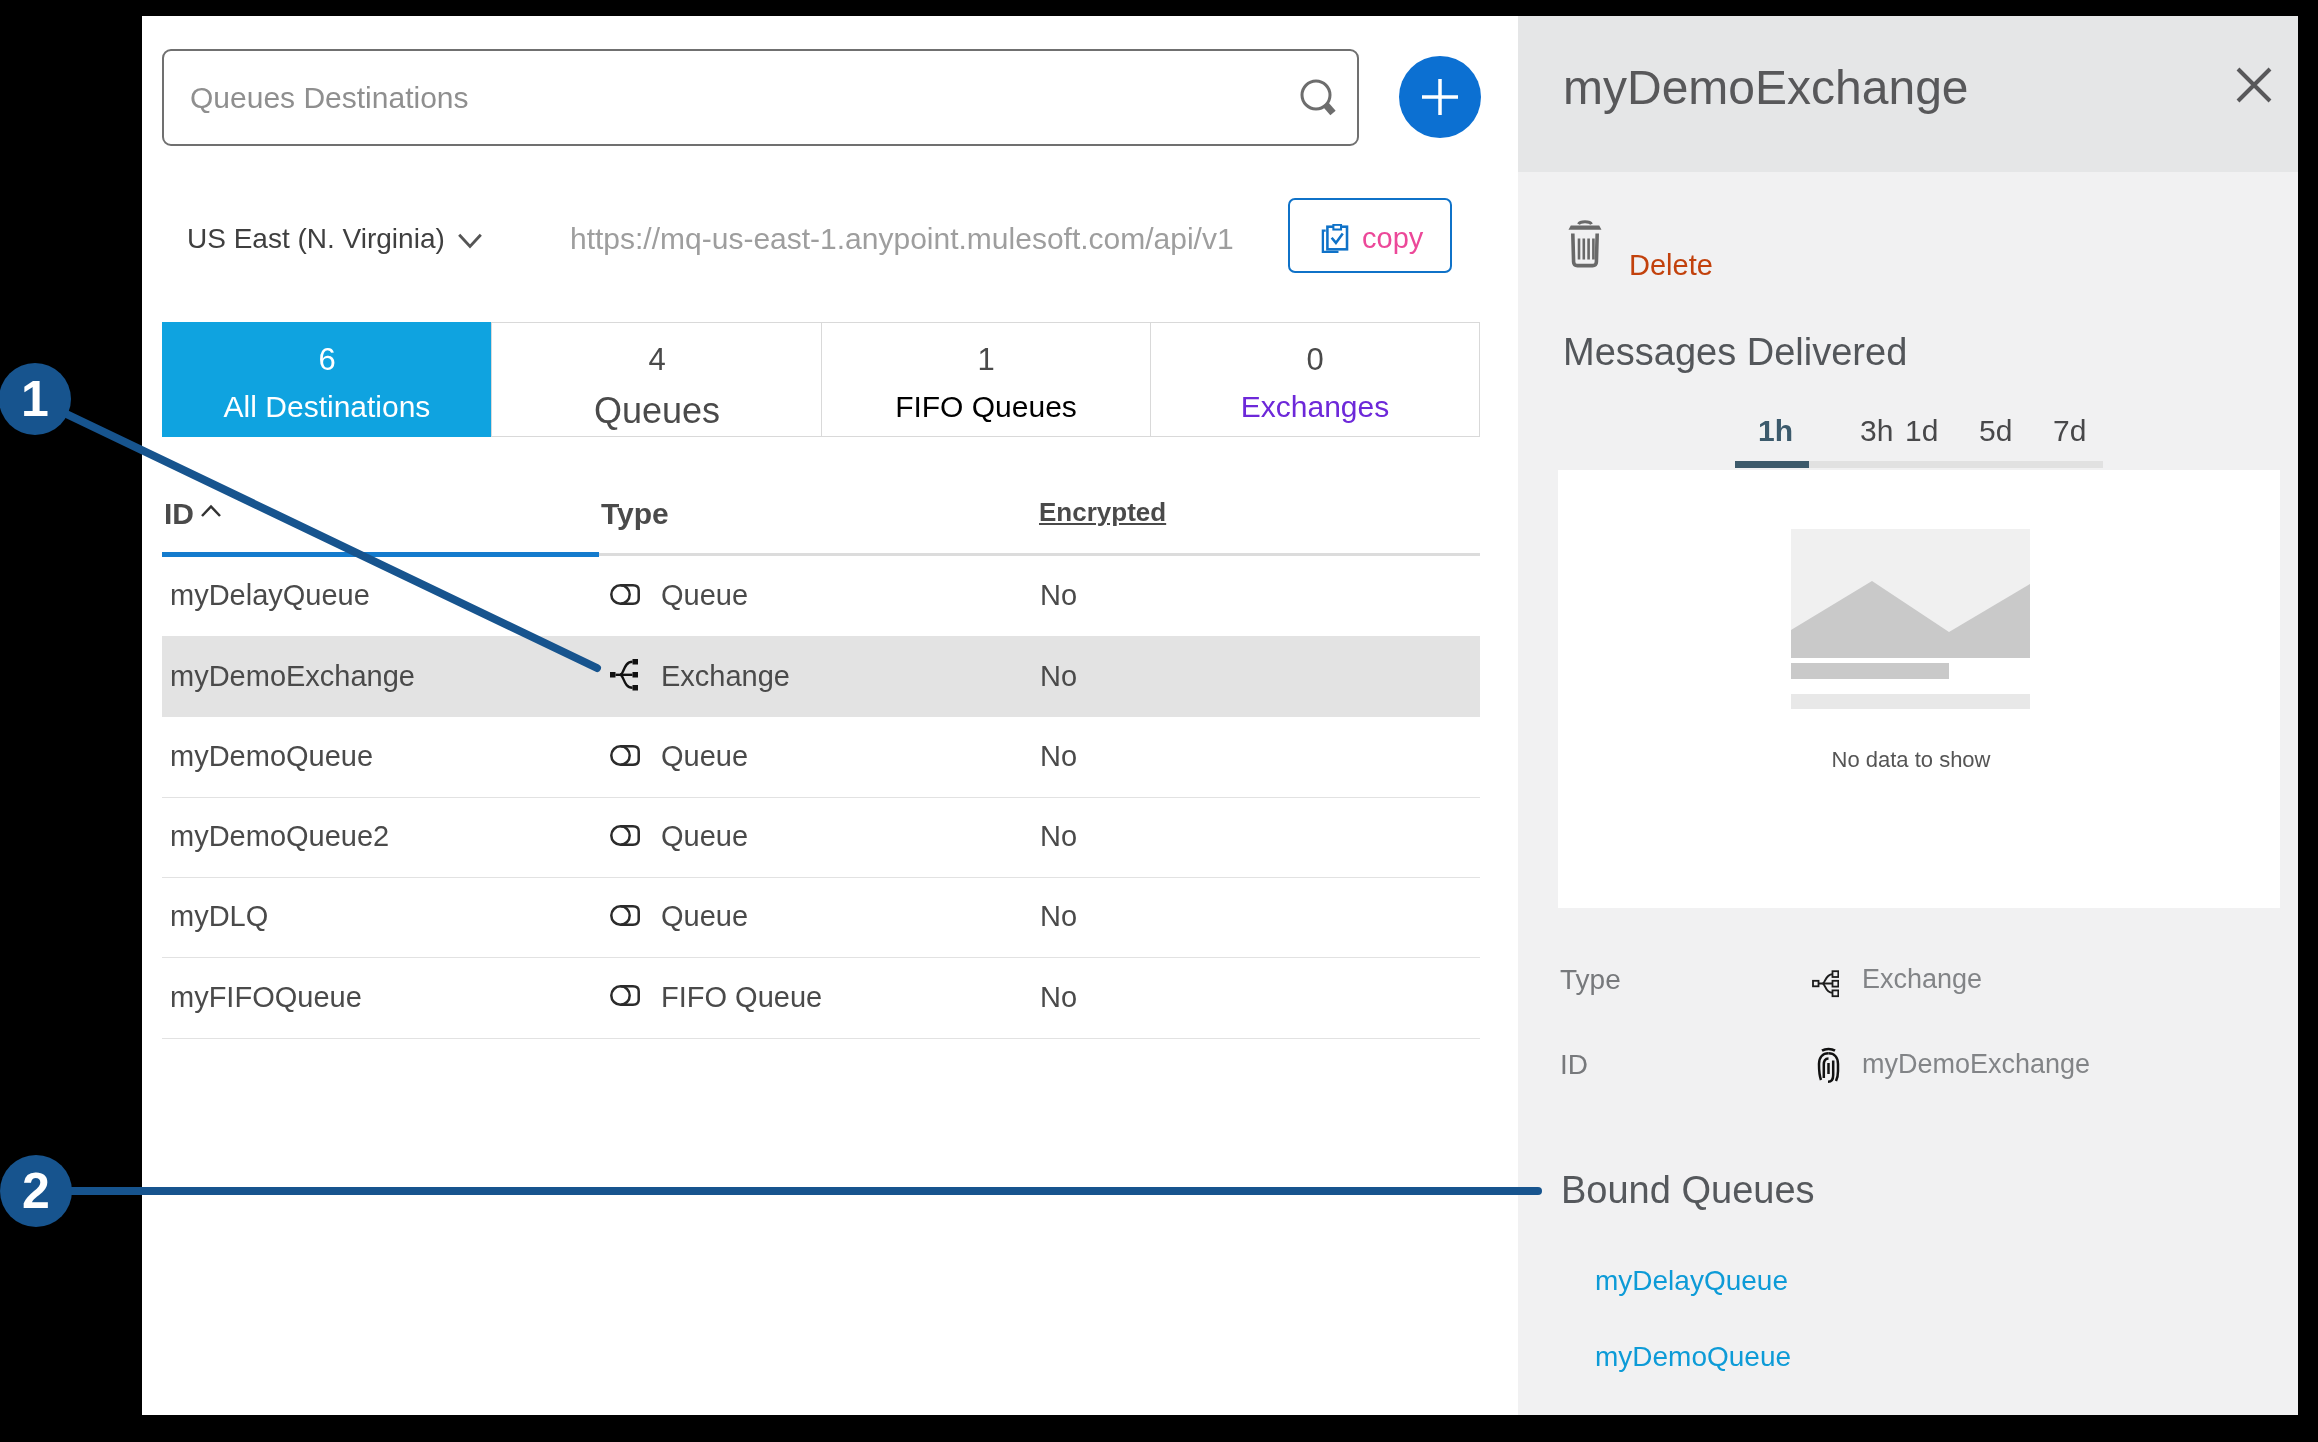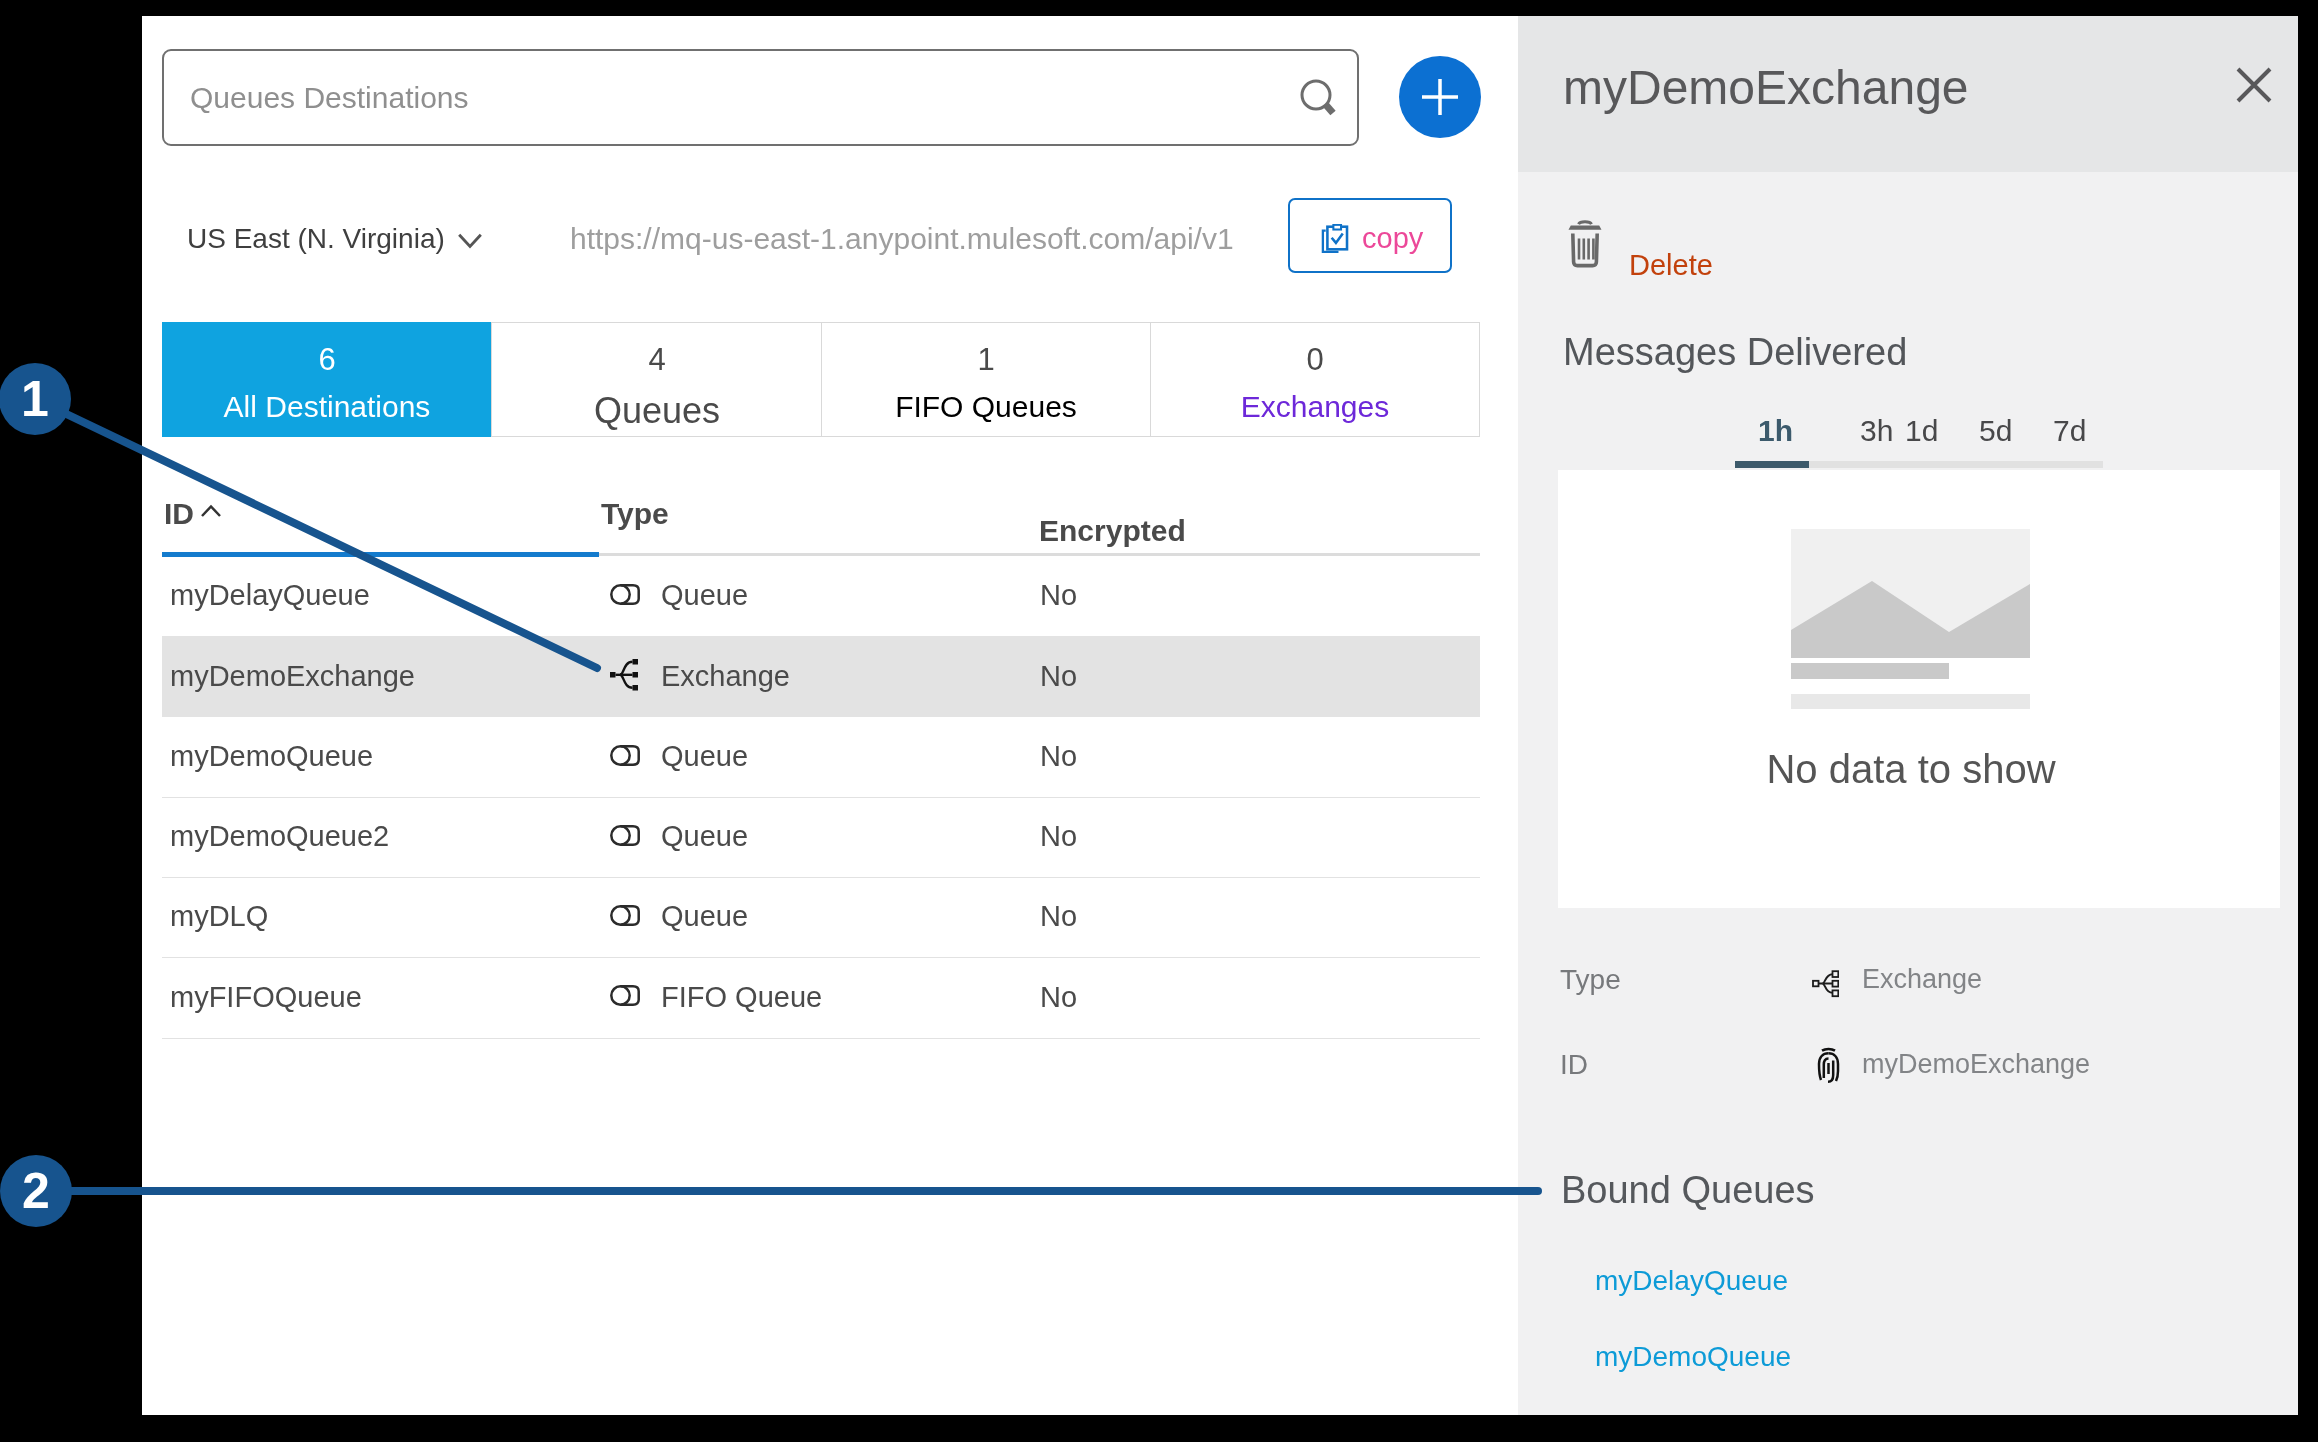--- a/index.html
+++ b/index.html
@@ -52,21 +52,21 @@
     <div class="abs" style="left:679px; top:326px; width:330px; text-align:center; font-size:31px; color:#4a4a4a;">1</div>
     <div class="abs" style="left:679px; top:374px; width:330px; text-align:center; font-size:30px; color:#000000;">FIFO Queues</div>
     <div class="abs" style="left:1008px; top:326px; width:330px; text-align:center; font-size:31px; color:#4a4a4a;">0</div>
     <div class="abs" style="left:1008px; top:374px; width:330px; text-align:center; font-size:30px; color:#6d28d9;">Exchanges</div>
 
     <div class="abs" style="left:22px; top:481px; font-size:30px; font-weight:bold; color:#4a4a4a;">ID</div>
     <svg class="abs" style="left:58px; top:487px;" width="22" height="16" viewBox="0 0 22 16">
       <path d="M2 13 L11 3.5 L20 13" fill="none" stroke="#333" stroke-width="2.5"></path>
     </svg>
     <div class="abs" style="left:459px; top:481px; font-size:30px; font-weight:bold; color:#4a4a4a;">Type</div>
-    <div class="abs" style="left:897px; top:498px; font-size:30px; font-weight:bold; color:#4a4a4a;">Encrypted</div>
+    <div class="abs" style="left:897px; top:481px; font-size:26px; font-weight:bold; color:#4a4a4a;text-decoration:underline;">Encrypted</div>
 
     <div class="abs" style="left:20px; top:536px; width:437px; height:5px; background:#147bcd;"></div>
     <div class="abs" style="left:457px; top:537px; width:881px; height:3px; background:#dcdcdc;"></div>
 
     <div class="abs" style="left:20px; top:620px; width:1318px; height:81px; background:#e3e3e3;"></div>
 
     <div class="abs" style="left:20px; top:781px; width:1318px; height:1px; background:#e2e2e2;"></div>
     <div class="abs" style="left:20px; top:861px; width:1318px; height:1px; background:#e2e2e2;"></div>
     <div class="abs" style="left:20px; top:941px; width:1318px; height:1px; background:#e2e2e2;"></div>
     <div class="abs" style="left:20px; top:1022px; width:1318px; height:1px; background:#e2e2e2;"></div>
@@ -151,21 +151,21 @@
     <div class="abs" style="left:217px; top:445px; width:74px; height:7px; background:#3d5a6b;"></div>
 
     <div class="abs" style="left:40px; top:454px; width:722px; height:438px; background:#ffffff;"></div>
 
     <svg class="abs" style="left:273px; top:513px;" width="239" height="180" viewBox="0 0 239 180">
       <rect x="0" y="0" width="239" height="129" fill="#f0f0f0"></rect>
       <path d="M0 101 L81 52 L158 103 L239 55 L239 129 L0 129 Z" fill="#c9c9c9"></path>
       <rect x="0" y="134" width="158" height="16" fill="#c9c9c9"></rect>
       <rect x="0" y="165" width="239" height="15" fill="#e8e8e8"></rect>
     </svg>
-    <div class="abs" style="left:32px; top:731px; width:722px; text-align:center; font-size:40px; color:#555;">No data to show</div>
+    <div class="abs" style="left:32px; top:731px; width:722px; text-align:center; font-size:22px; color:#555;">No data to show</div>
 
     <div class="abs" style="left:42px; top:948px; font-size:28px; color:#77797c;">Type</div>
     <svg class="abs" style="left:294px; top:954px;" width="27" height="28" viewBox="0 0 27 28">
         <rect x="1" y="10.8" width="5.5" height="5.5" fill="none" stroke="#1c1c1c" stroke-width="1.8"></rect>
         <path d="M6.5 13.5 L10.5 13.5" stroke="#1c1c1c" stroke-width="2"></path>
         <path d="M10.5 13.5 C13.5 13.5 13 4.2 20.5 4.2" fill="none" stroke="#1c1c1c" stroke-width="2"></path>
         <path d="M10.5 13.5 C13.5 13.5 13 22.8 20.5 22.8" fill="none" stroke="#1c1c1c" stroke-width="2"></path>
         <path d="M10.5 13.5 L20.5 13.5" stroke="#1c1c1c" stroke-width="2"></path>
         <rect x="20.5" y="1.2" width="5.8" height="5.8" fill="none" stroke="#1c1c1c" stroke-width="1.8"></rect>
         <rect x="20.5" y="10.8" width="5.8" height="5.8" fill="none" stroke="#1c1c1c" stroke-width="1.8"></rect>

